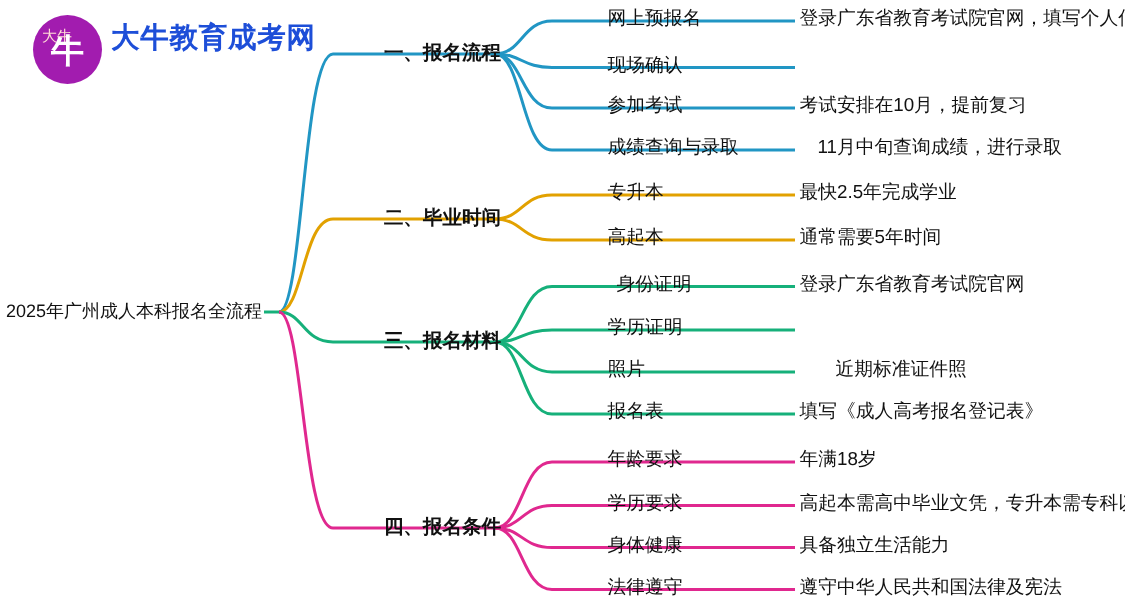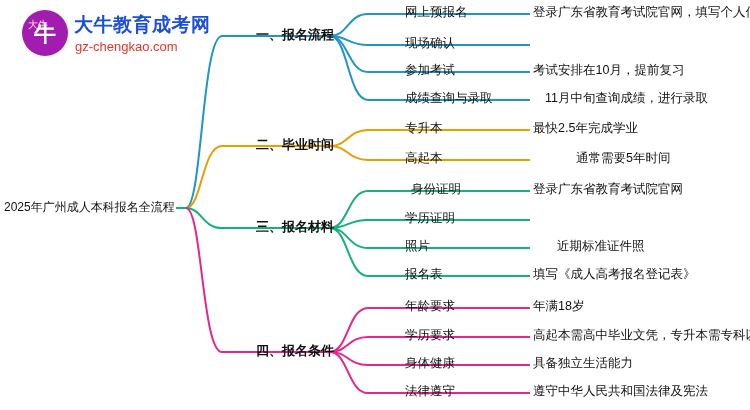--- a/index.html
+++ b/index.html
@@ -161,39 +161,38 @@
     <path d="M368,365 L530,365" stroke="#e0288f" stroke-width="2" fill="none"></path>
     <path d="M368,393 L530,393" stroke="#e0288f" stroke-width="2" fill="none"></path>
   </svg>
 
   <div class="logo-wrap">
     <div class="logo-badge">
       <span class="b1">大牛</span>
       <span class="b2">牛</span>
     </div>
     <div class="logo-title">大牛教育成考网</div>
-    <div class="logo-sub">gz-chengkao.com</div>
   </div>
 
   <div class="node root" style="left:4px; top:200px;">2025年广州成人本科报名全流程</div>
 
   <div class="node branch-label" style="left:256px; top:27px;">一、报名流程</div>
   <div class="node leaf-title" style="left:405px; top:5px;">网上预报名</div>
   <div class="node leaf-desc" style="left:533px; top:5px;">登录广东省教育考试院官网，填写个人信息</div>
   <div class="node leaf-title" style="left:405px; top:36px;">现场确认</div>
   <div class="node leaf-title" style="left:405px; top:63px;">参加考试</div>
   <div class="node leaf-desc" style="left:533px; top:63px;">考试安排在10月，提前复习</div>
   <div class="node leaf-title" style="left:405px; top:91px;">成绩查询与录取</div>
   <div class="node leaf-desc" style="left:545px; top:91px;">11月中旬查询成绩，进行录取</div>
 
   <div class="node branch-label" style="left:256px; top:137px;">二、毕业时间</div>
   <div class="node leaf-title" style="left:405px; top:121px;">专升本</div>
   <div class="node leaf-desc" style="left:533px; top:121px;">最快2.5年完成学业</div>
   <div class="node leaf-title" style="left:405px; top:151px;">高起本</div>
-  <div class="node leaf-desc" style="left:533px; top:151px;margin-left:43px;">通常需要5年时间</div>
+  <div class="node leaf-desc" style="left:533px; top:151px;">通常需要5年时间</div>
 
   <div class="node branch-label" style="left:256px; top:219px;">三、报名材料</div>
   <div class="node leaf-title" style="left:411px; top:182px;">身份证明</div>
   <div class="node leaf-desc" style="left:533px; top:182px;">登录广东省教育考试院官网</div>
   <div class="node leaf-title" style="left:405px; top:211px;">学历证明</div>
   <div class="node leaf-title" style="left:405px; top:239px;">照片</div>
   <div class="node leaf-desc" style="left:533px; top:239px;margin-left:24px;">近期标准证件照</div>
   <div class="node leaf-title" style="left:405px; top:267px;">报名表</div>
   <div class="node leaf-desc" style="left:533px; top:267px;">填写《成人高考报名登记表》</div>
 

